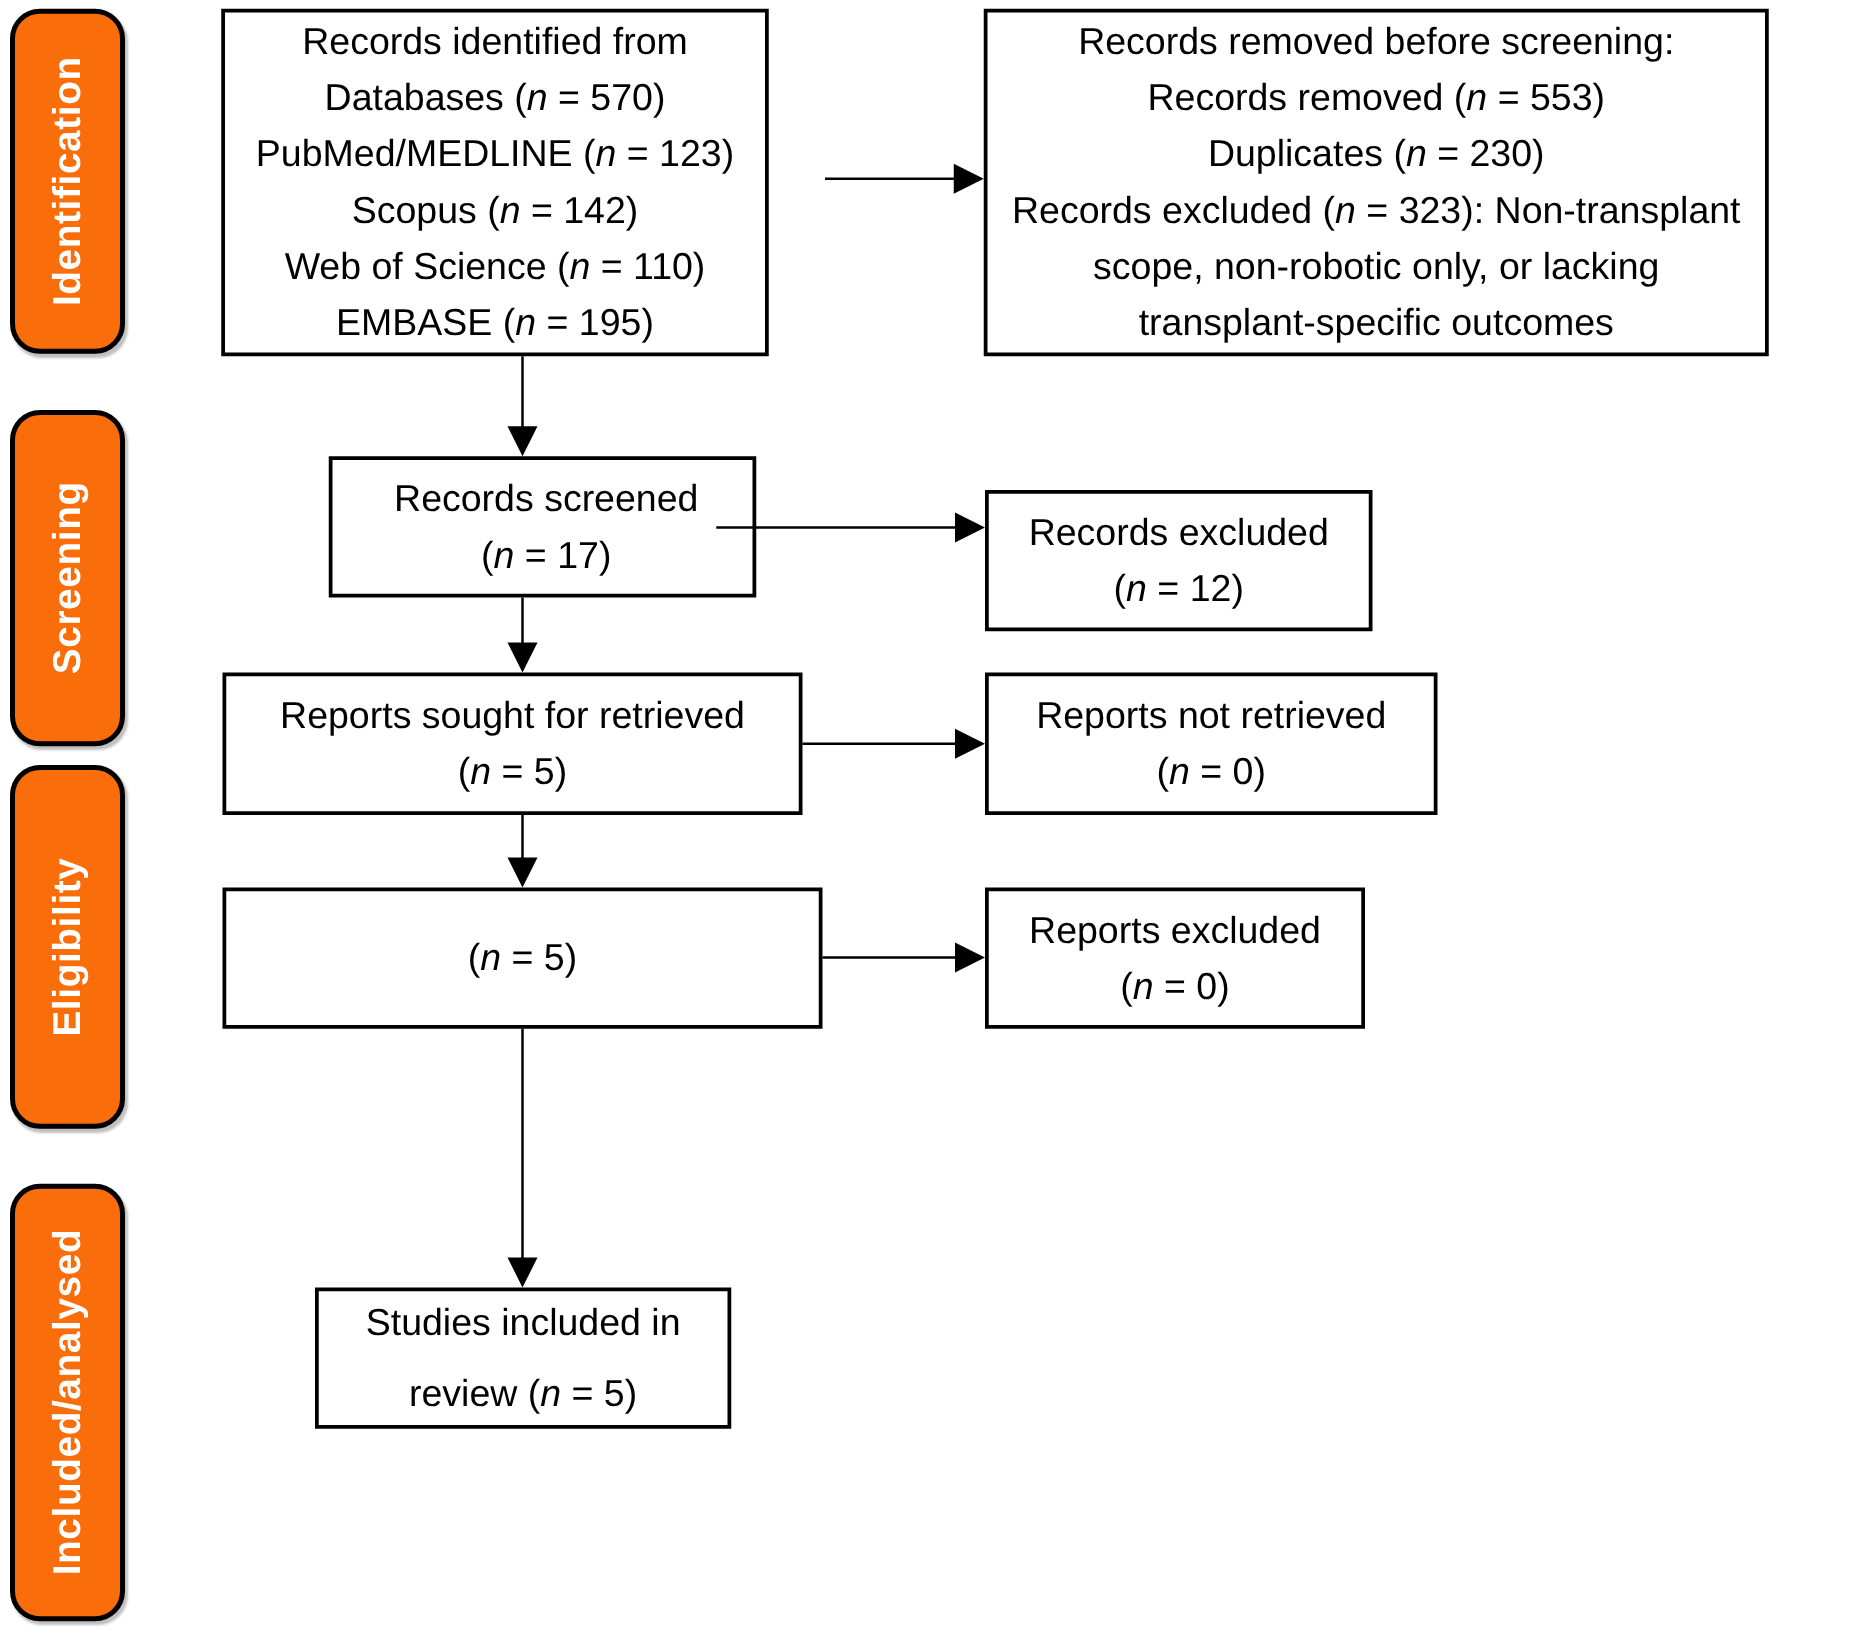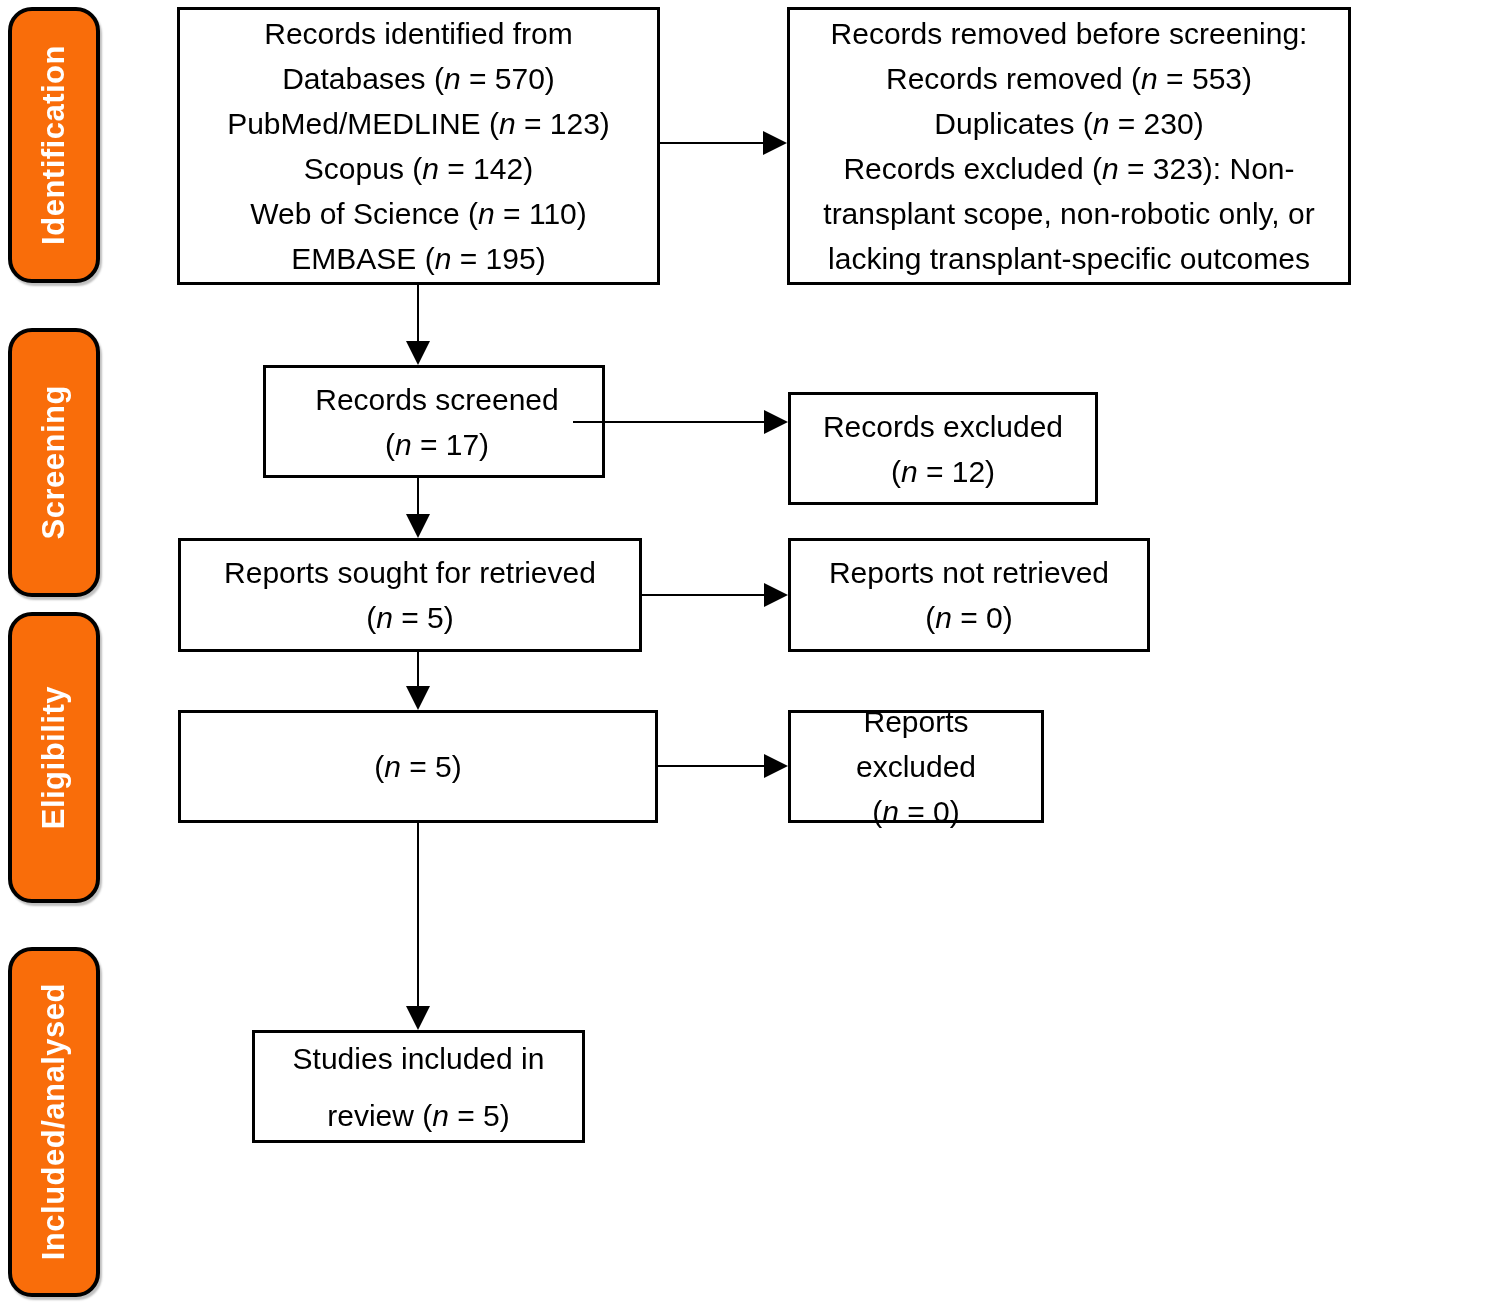--- a/index.html
+++ b/index.html
@@ -30,28 +30,28 @@
   
   .box {
     position:absolute; background:#ffffff; border:3px solid #000;
     box-sizing:border-box; display:flex; flex-direction:column;
     align-items:center; justify-content:center; text-align:center;
     font-size:30px; line-height:1.5; padding:4px 14px;
   }
   .box .line { width:100%; }
   .box i { font-style:italic; }
 
-  .box-identified          { left:177px; top:7px;    width:483px; height:278px; }
-  .box-removed             { left:787px; top:7px;    width:564px; height:278px; }
+  .box-identified          { left:177px; top:7px;    width:438px; height:278px; }
+  .box-removed             { left:787px; top:7px;    width:628px; height:278px; }
   .box-screened            { left:263px; top:365px;  width:342px; height:113px;padding-left:20px; }
   .box-excluded-screening  { left:788px; top:365px;  width:310px; height:113px;margin-top:27px; }
   .box-sought              { left:178px; top:538px;  width:464px; height:114px; }
   .box-not-retrieved       { left:788px; top:538px;  width:362px; height:114px; }
   .box-assessed            { left:178px; top:710px;  width:480px; height:113px; }
-  .box-excluded-eligibility{ left:788px; top:710px;  width:256px; height:113px; }
+  .box-excluded-eligibility{ left:788px; top:710px;  width:304px; height:113px; }
   .box-included            { left:252px; top:1030px; width:333px; height:113px;gap:12px; }
 
   
   .hline { position:absolute; height:2px; background:#000; }
   .vline { position:absolute; width:2px;  background:#000; }
   .head-right {
     position:absolute; width:0; height:0;
     border-top:12px solid transparent; border-bottom:12px solid transparent;
     border-left:24px solid #000;
   }

